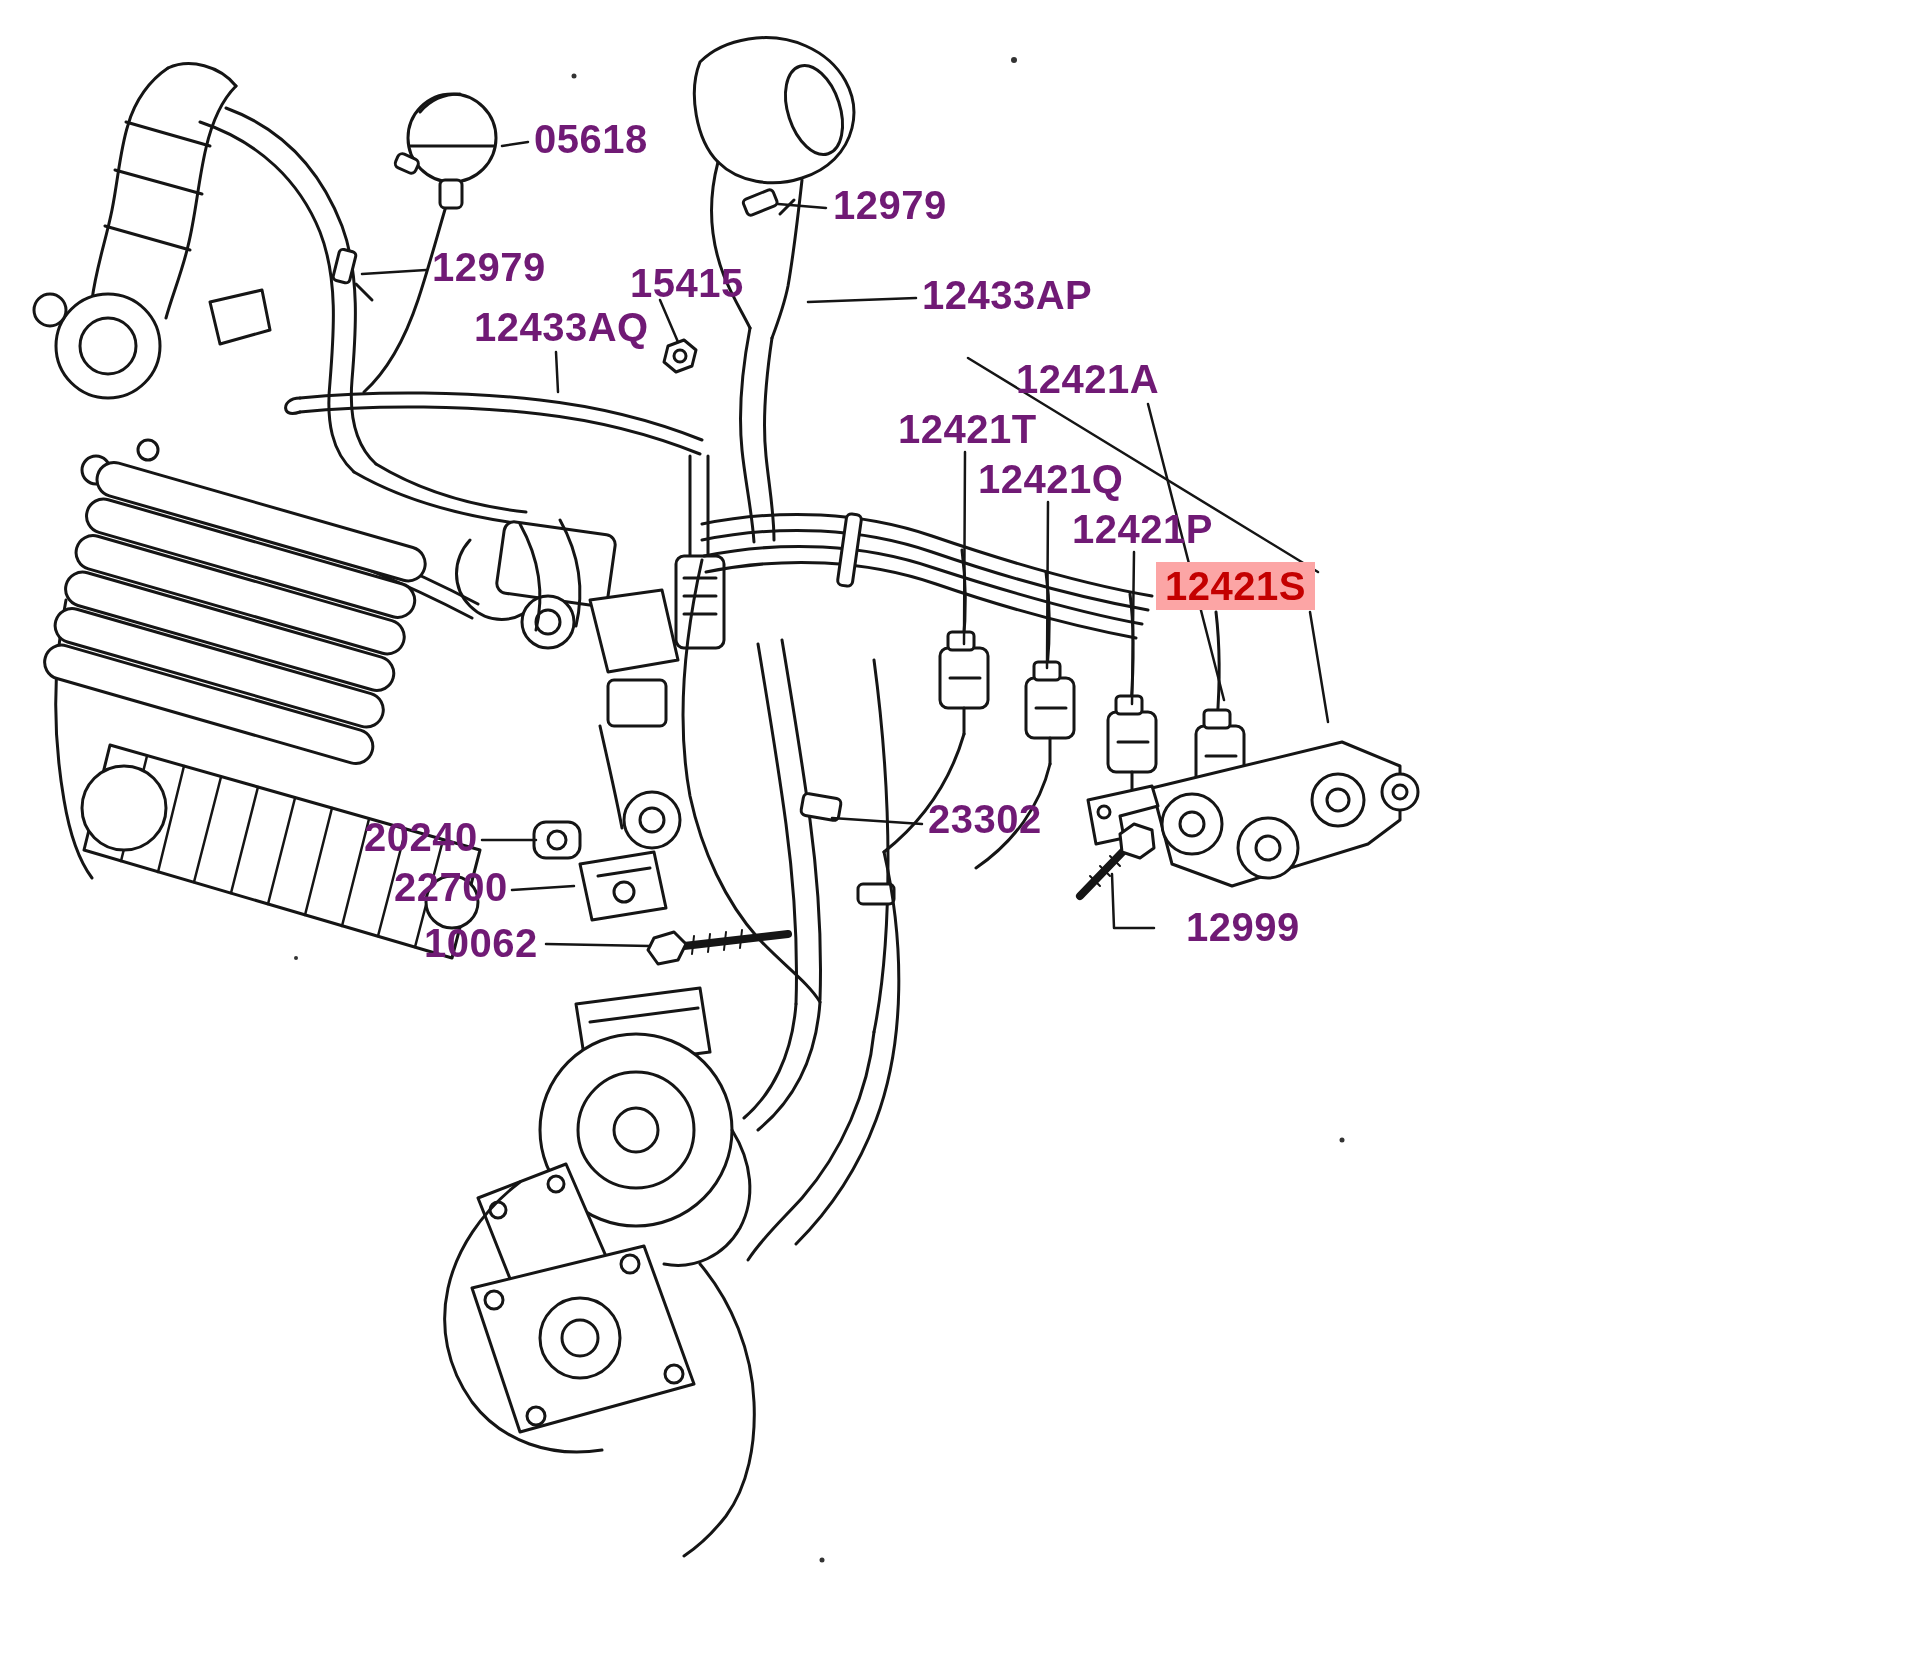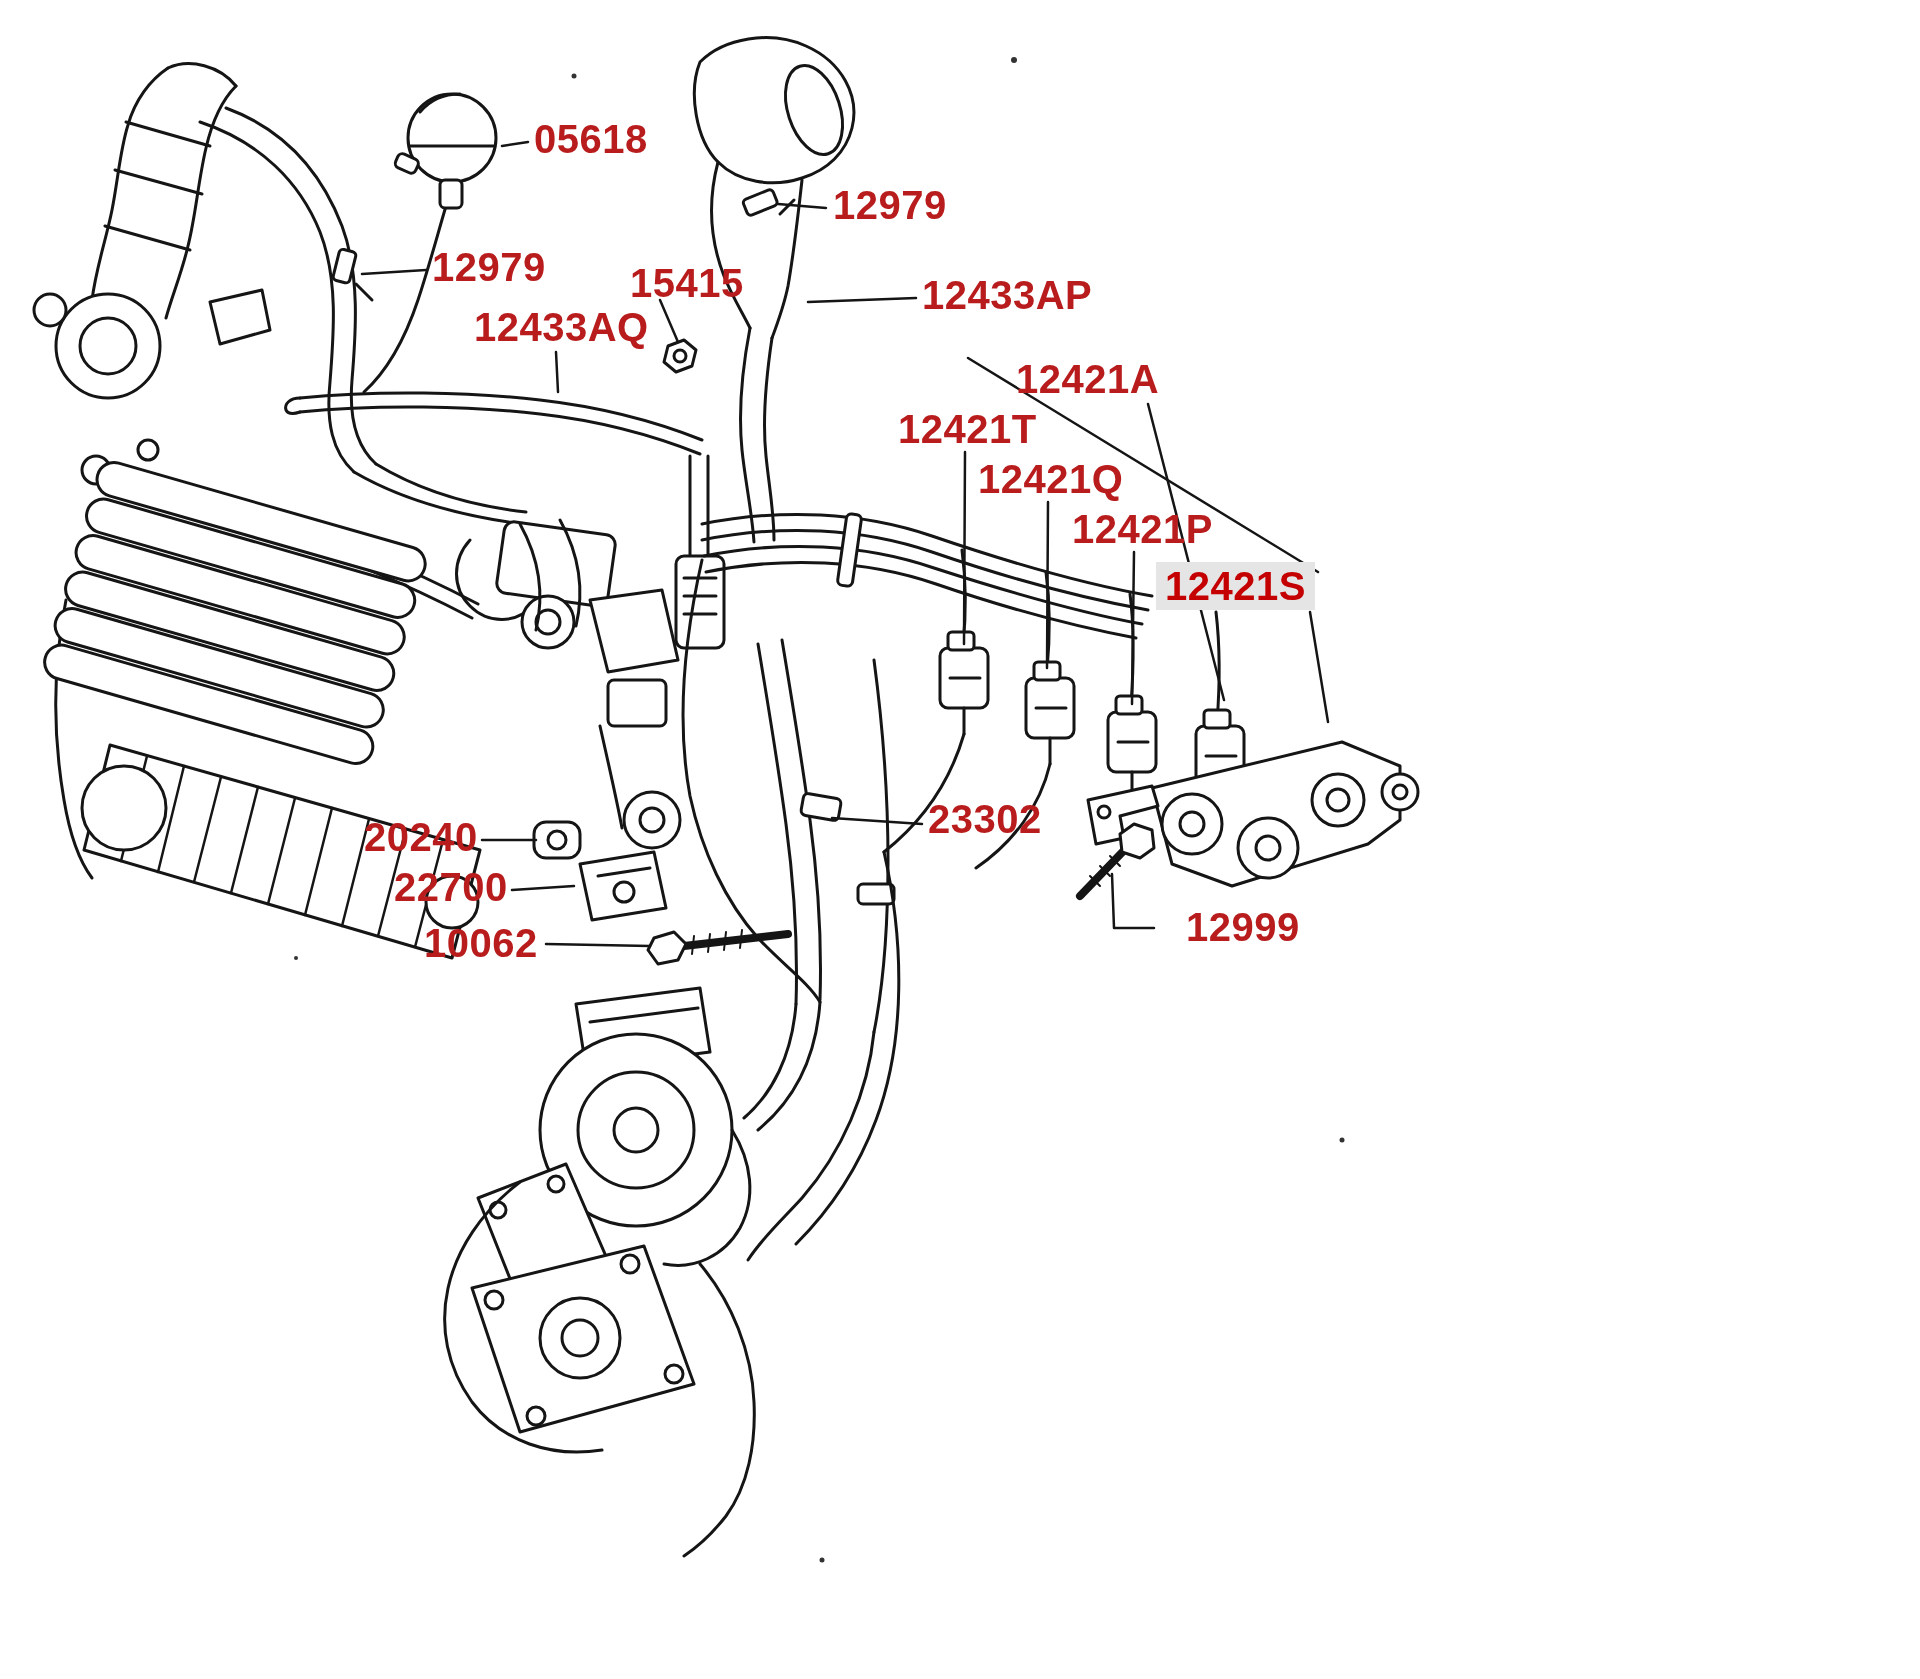--- a/index.html
+++ b/index.html
@@ -11,27 +11,27 @@
     overflow: hidden;
     font-family: "Liberation Sans", sans-serif;
   }
   svg.art { position: absolute; left: 0; top: 0; }
   .part-label {
     position: absolute;
     font-weight: 700;
     font-size: 40px;
     line-height: 1.05;
     letter-spacing: 0.5px;
-    color: #b91c1c;
+    color: #701a75;
     white-space: nowrap;
     cursor: pointer;
     user-select: none;
   }
   .part-label.highlighted {
-    background: #e5e5e5;
+    background: #fca5a5;
     color: #c40000;
     padding: 3px 9px;
   }
 </style>
 </head>
 <body>
 
 <div class="stage">
 
   <svg class="art" width="1920" height="1679" viewBox="0 0 1920 1679">

